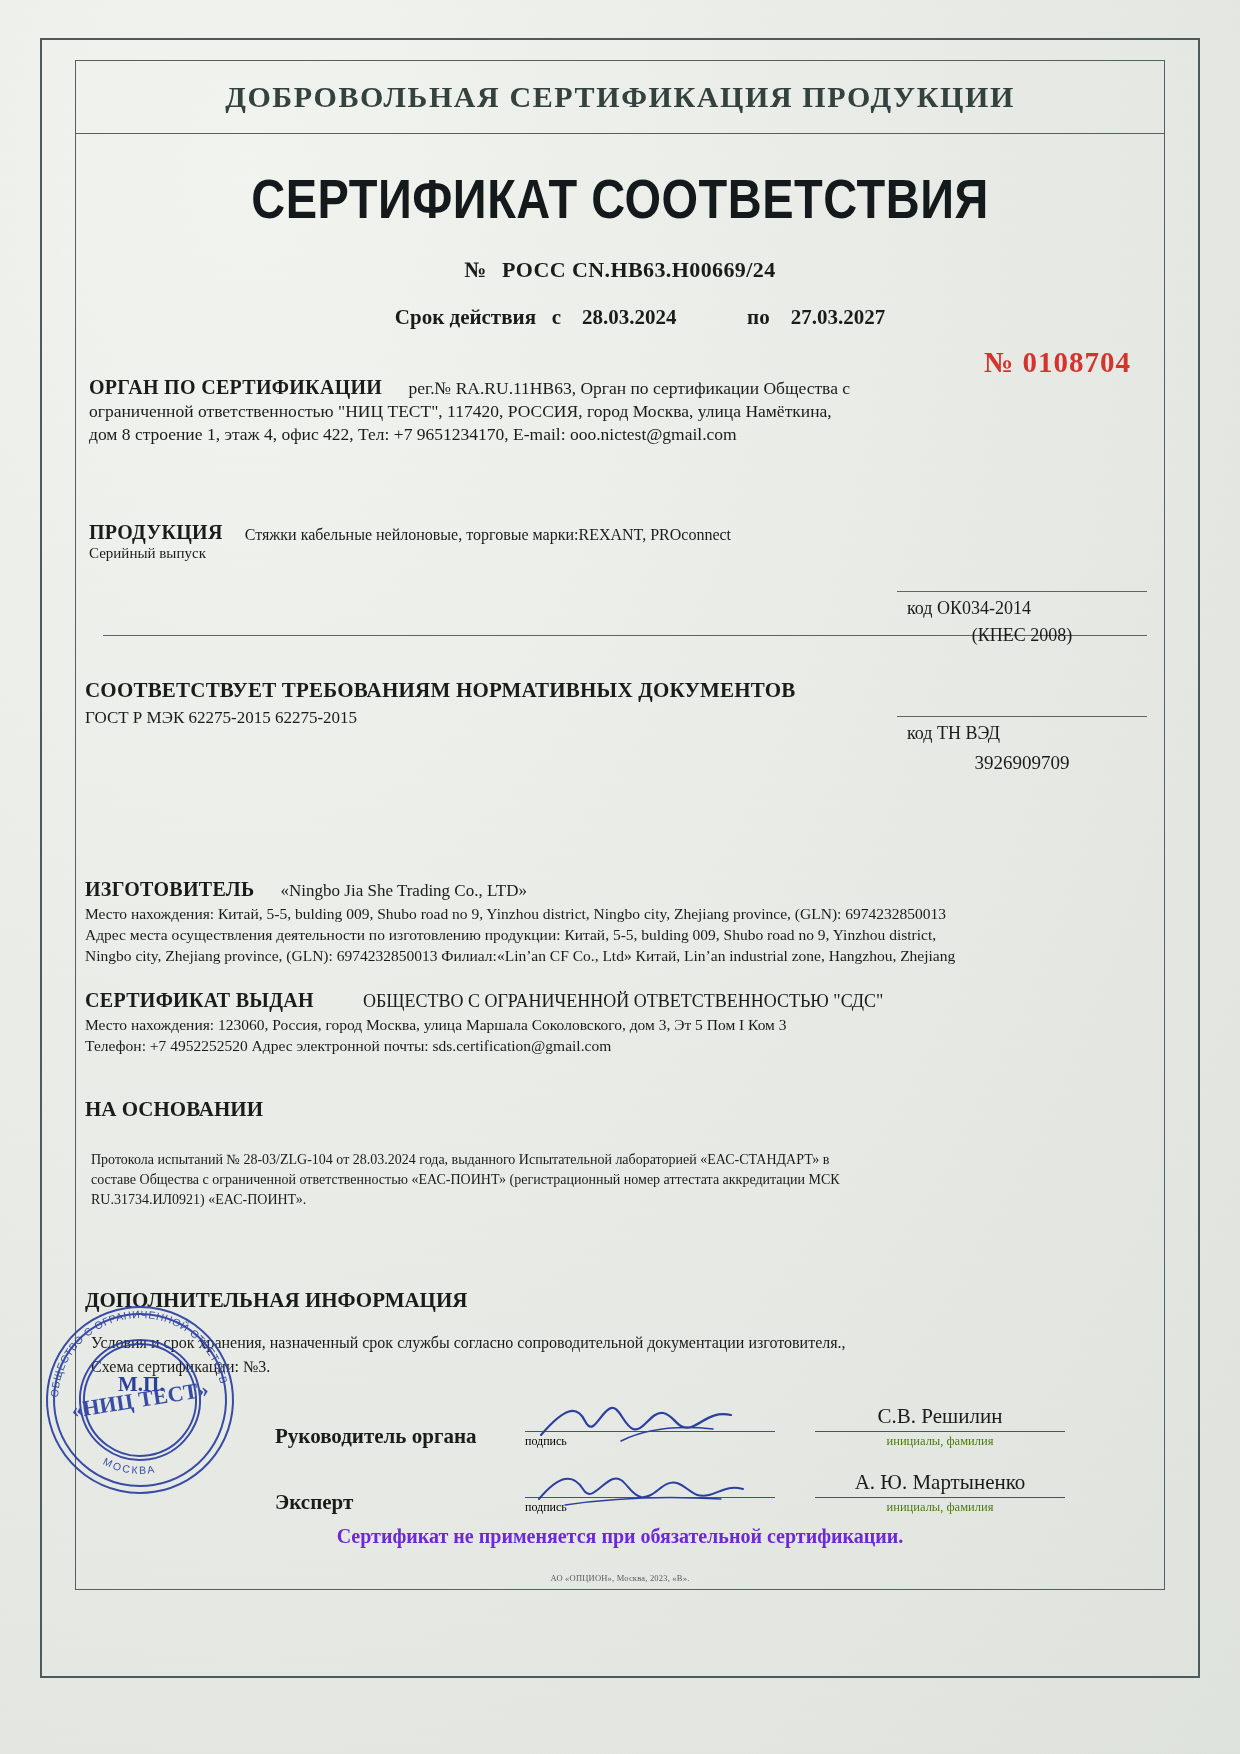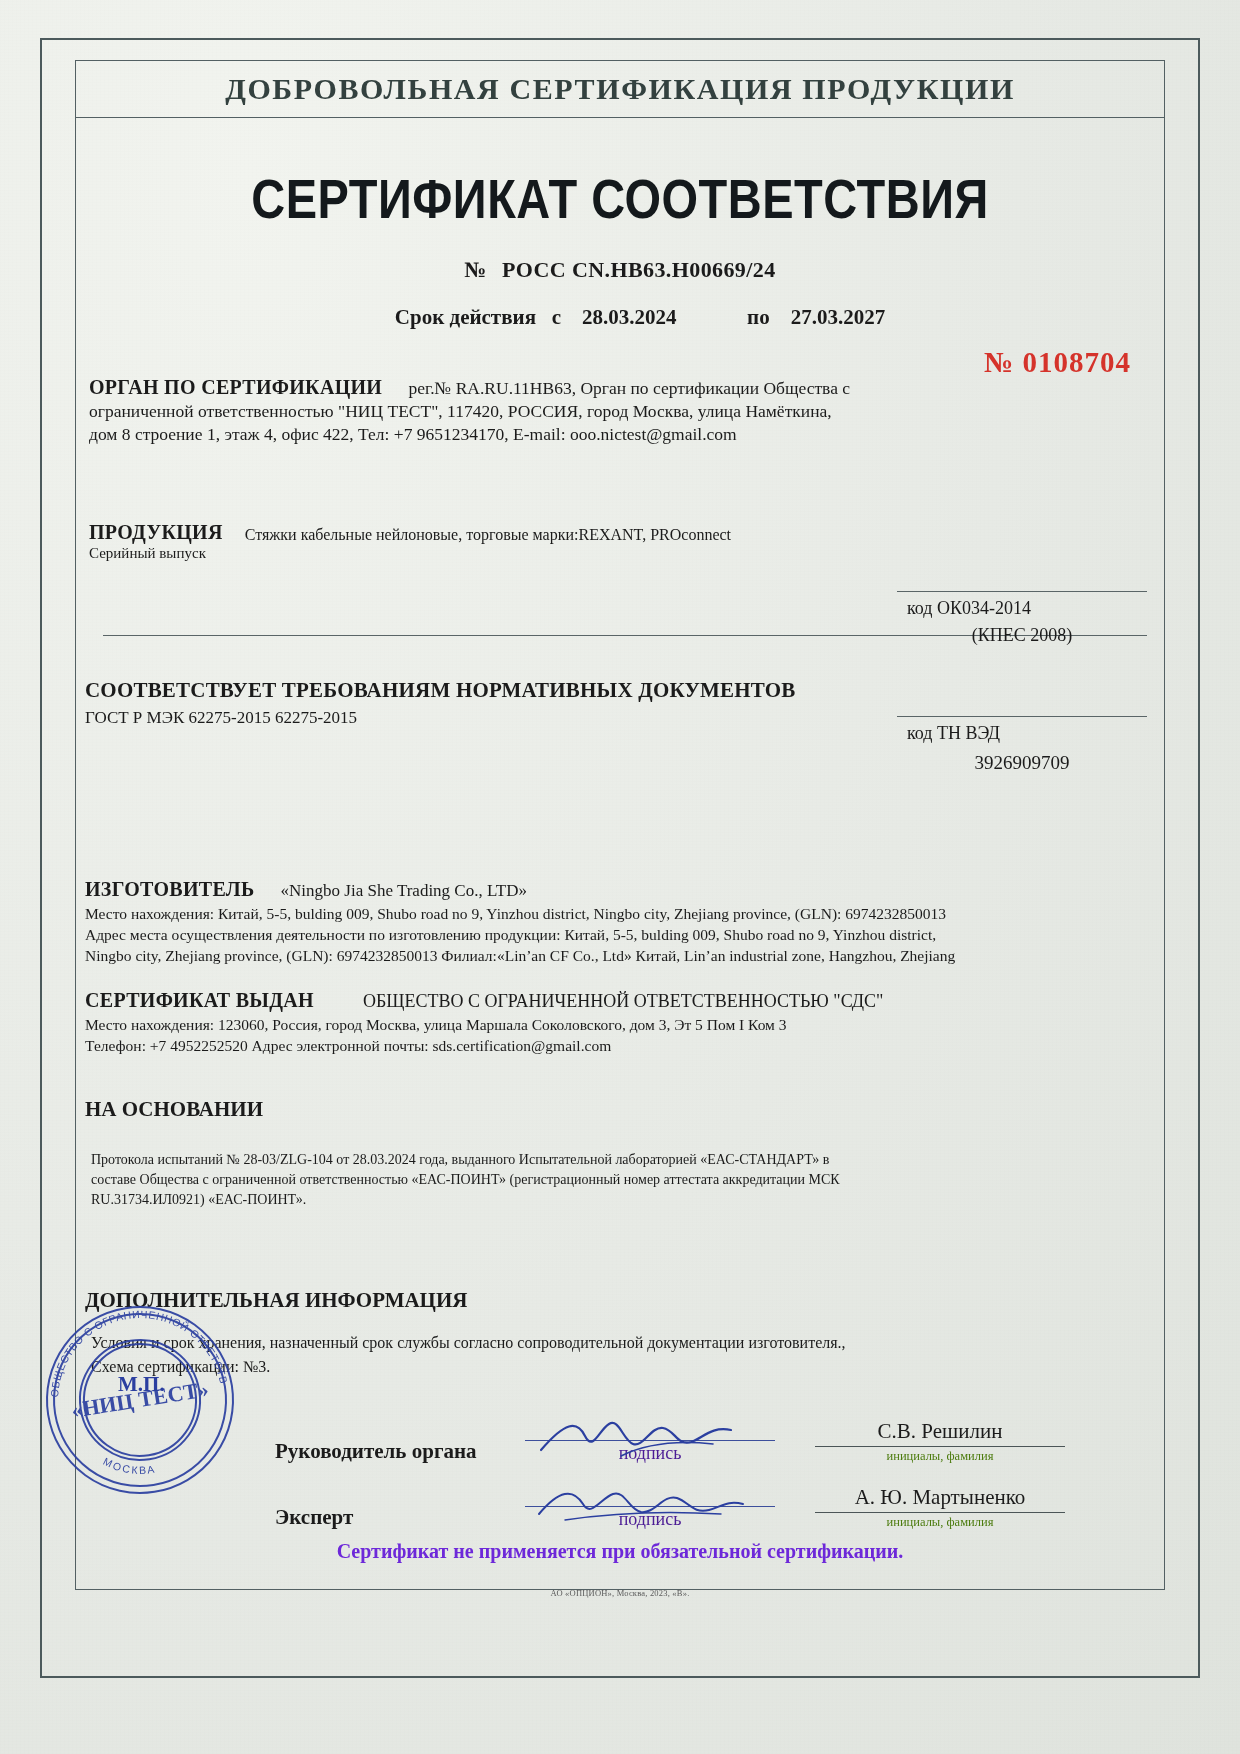--- a/index.html
+++ b/index.html
@@ -48,21 +48,21 @@
     height: 1530px;
     border: 1.5px solid #536063;
     box-sizing: border-box;
     background: transparent;
   }
   .header-band {
     position: absolute;
     left: 75px;
     top: 60px;
     width: 1090px;
-    height: 58px;
+    height: 74px;
     border-bottom: 1.5px solid #536063;
     box-sizing: border-box;
     display: flex;
     align-items: center;
     justify-content: center;
   }
   .header-band .t {
     font-family: "Liberation Serif", serif;
     font-weight: bold;
     font-size: 30px;
@@ -265,21 +265,21 @@
     font-size: 21px;
   }
   .sec-extra .p {
     font-size: 16px;
     line-height: 1.5;
     margin-top: 18px;
     margin-left: 6px;
   }
   .sign-area {
     position: relative;
-    margin-top: 33px;
+    margin-top: 18px;
     height: 150px;
   }
   .sign-row {
     display: flex;
     align-items: flex-end;
     margin-left: 200px;
     height: 52px;
   }
   .sign-row .role {
     font-size: 21px;
@@ -288,23 +288,23 @@
   }
   .sign-col {
     width: 250px;
     position: relative;
   }
   .sign-col .line {
     border-bottom: 1.4px solid #3d4f9c;
     height: 34px;
   }
   .sign-col .cap {
-    text-align: center;
-    font-size: 18px;
-    color: #4c1d95;
+    text-align: left;
+    font-size: 12px;
+    color: #000000;
     margin-top: 2px;
   }
   .name-col {
     width: 250px;
     position: relative;
     margin-left: 40px;
   }
   .name-col .nm {
     text-align: center;
     font-size: 21px;

